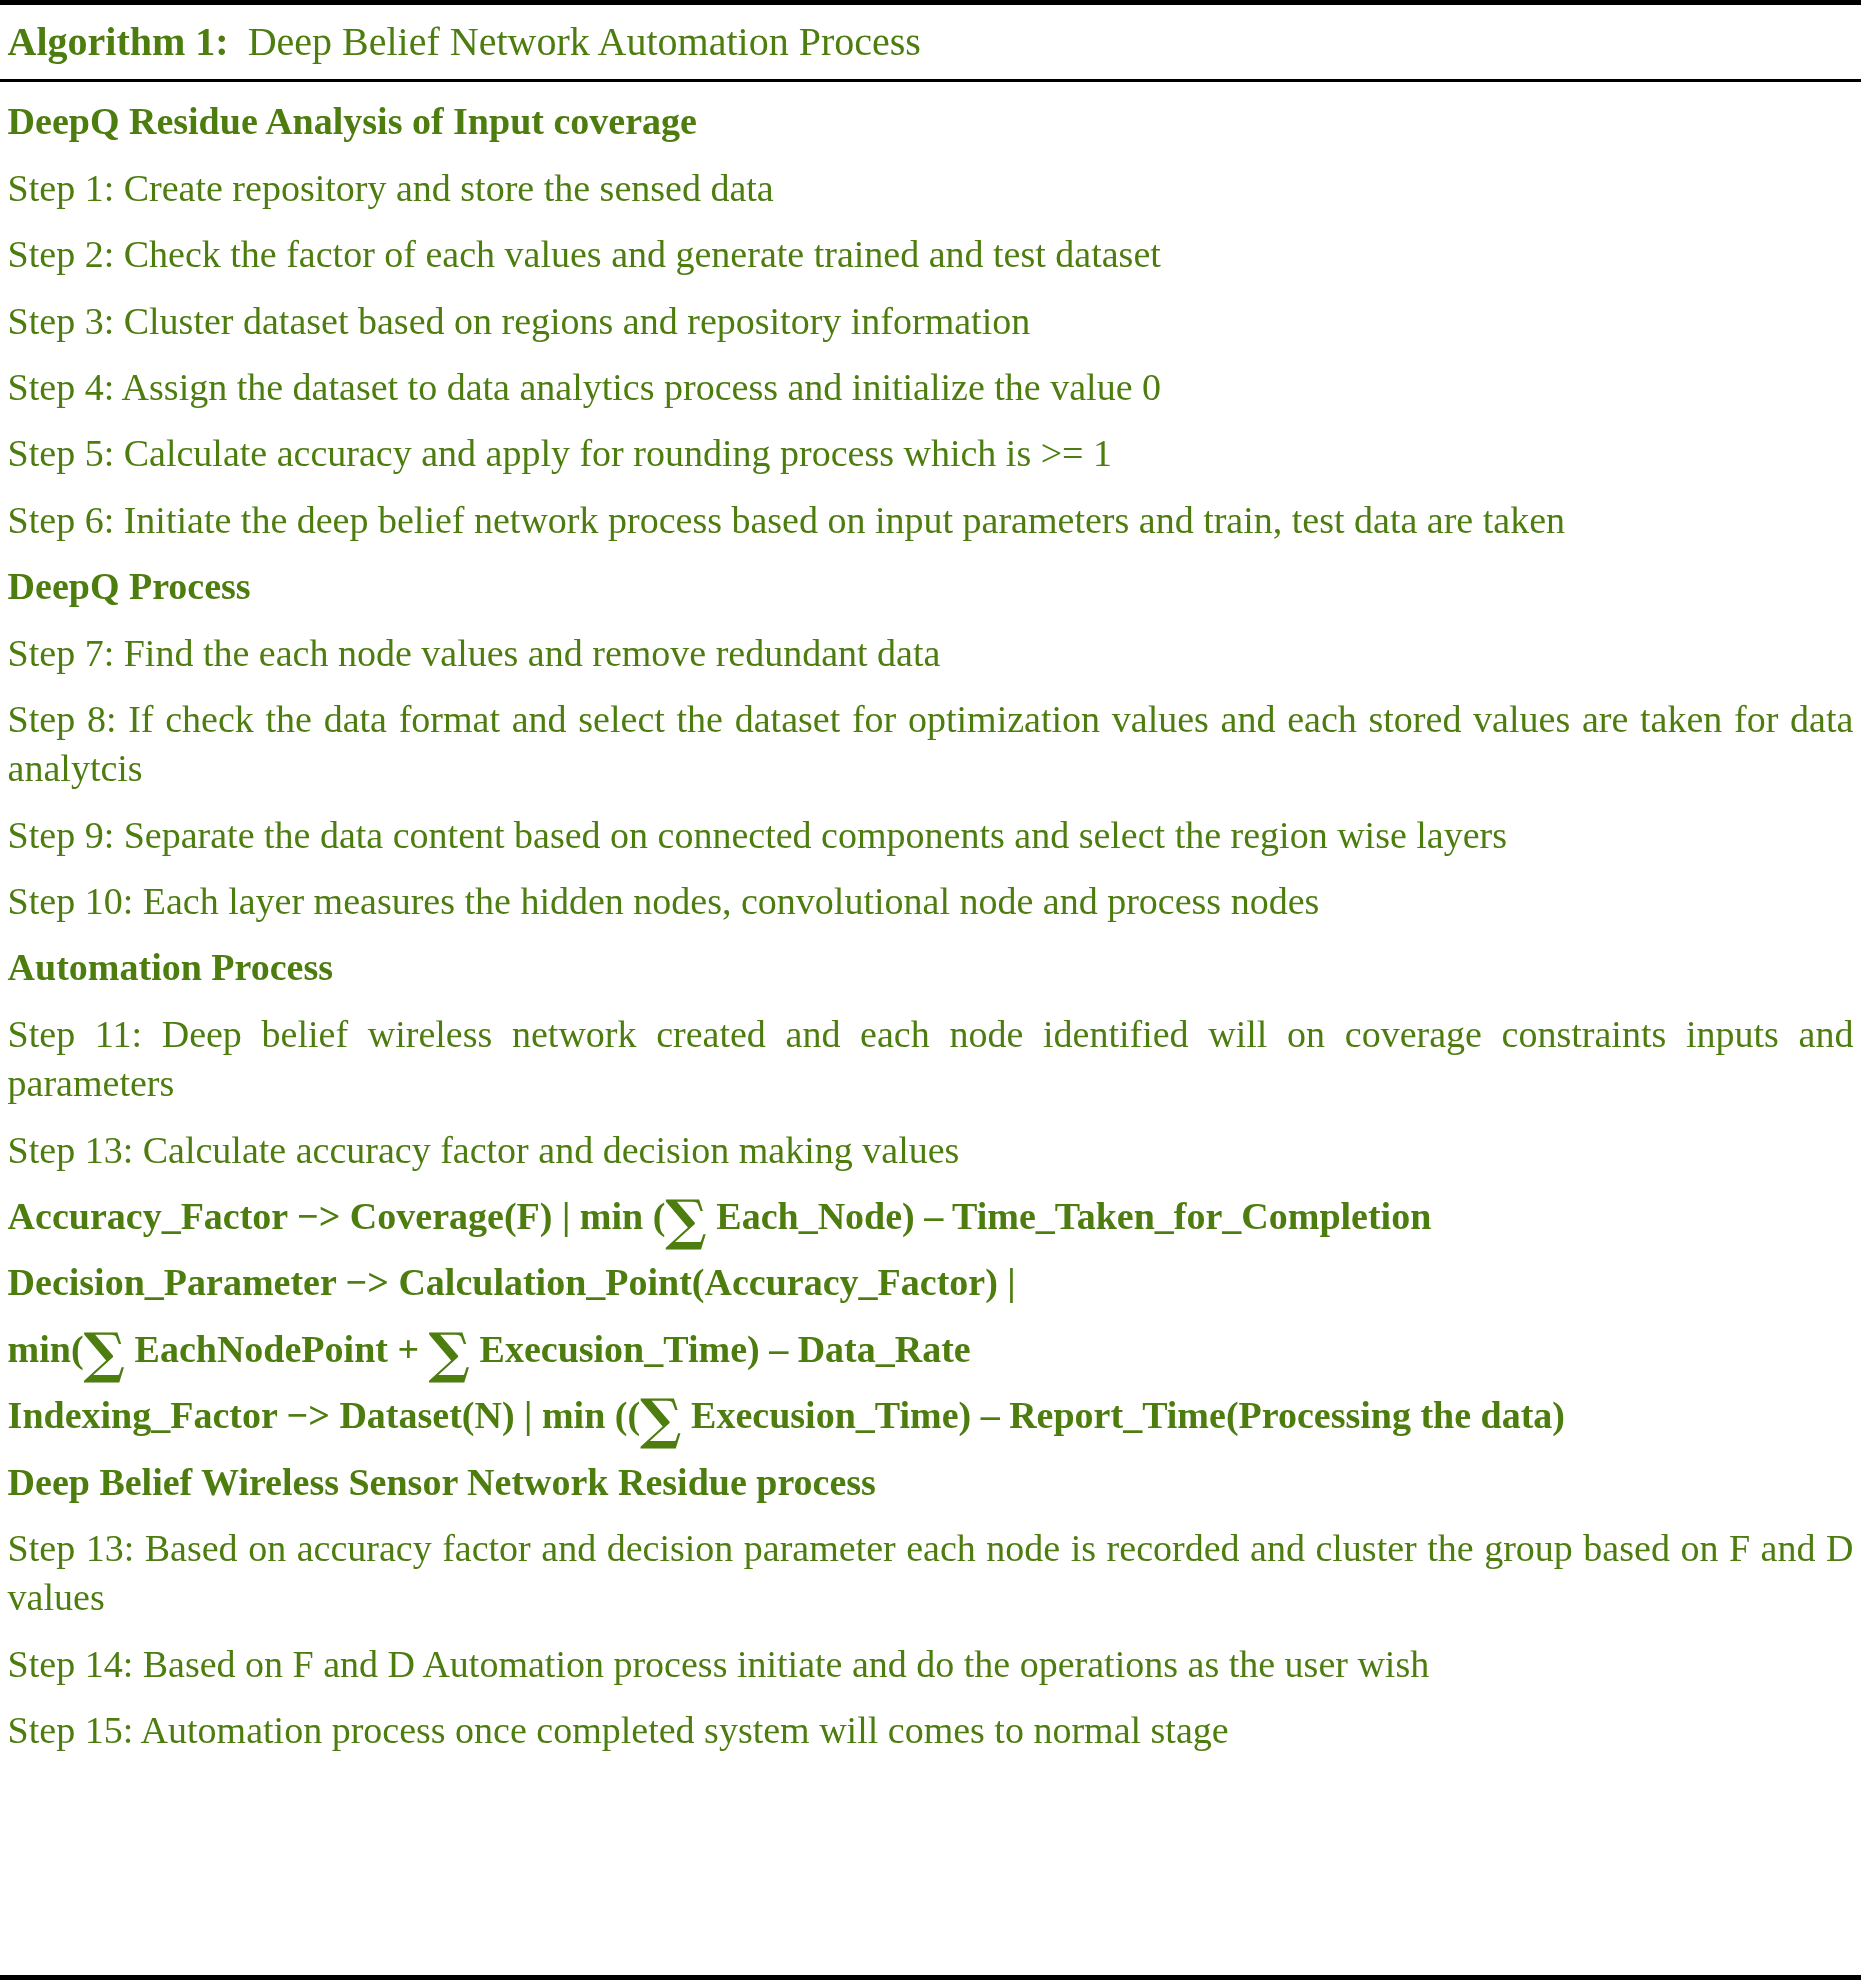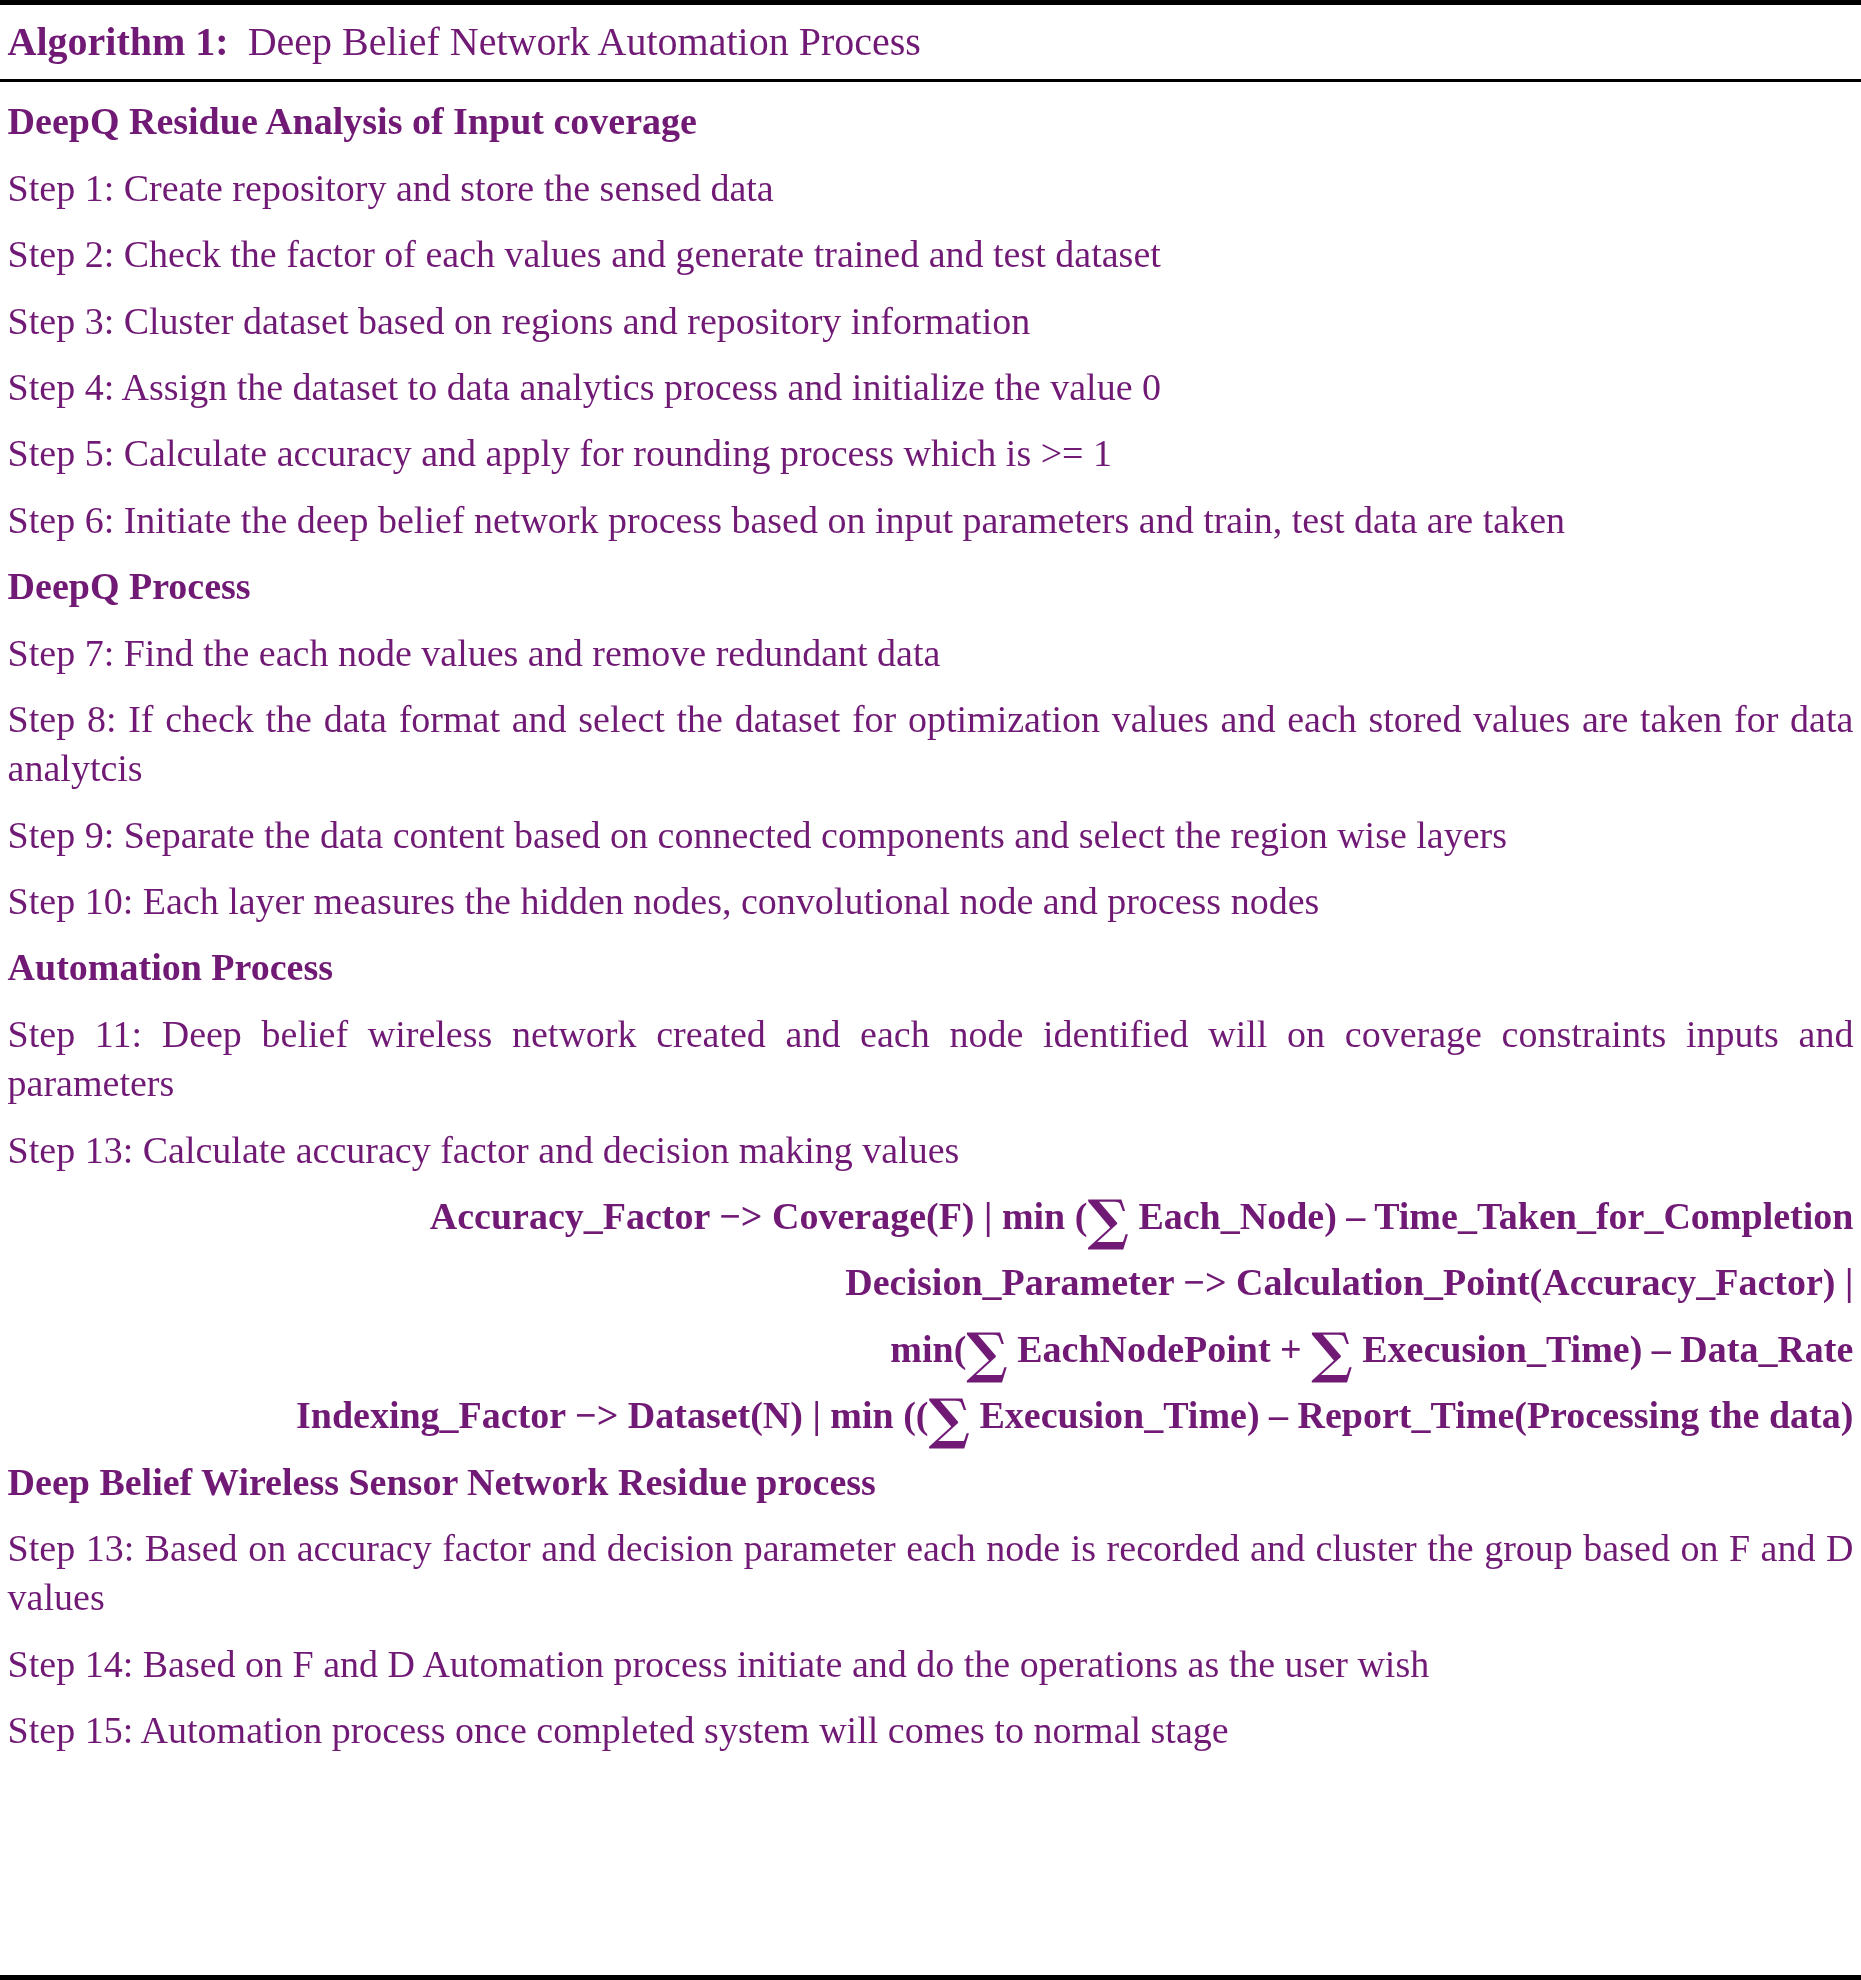--- a/index.html
+++ b/index.html
@@ -6,21 +6,21 @@
     margin: 0;
     padding: 0;
     background: #ffffff;
   }
   .page {
     position: relative;
     width: 1861px;
     height: 1980px;
     box-sizing: border-box;
     background: #ffffff;
-    color: #701a75;
+    color: #4d7c0f;
     font-family: "Liberation Serif", "DejaVu Serif", serif;
     display: flex;
     flex-direction: column;
     overflow: hidden;
   }
   .rule {
     width: 100%;
     background: #000000;
     flex: 0 0 auto;
   }
@@ -54,21 +54,21 @@
   .step {
     text-align: justify;
     text-justify: inter-word;
   }
   .heading {
     font-weight: 700;
     text-align: left;
   }
   .formula {
     font-weight: 700;
-    text-align: right;
+    text-align: left;
   }
   .sum {
     font-size: 1.45em;
     line-height: 0;
     vertical-align: -0.18em;
     font-family: "DejaVu Serif", "DejaVu Sans", serif;
     font-weight: 700;
   }
 </style>
 </head>

